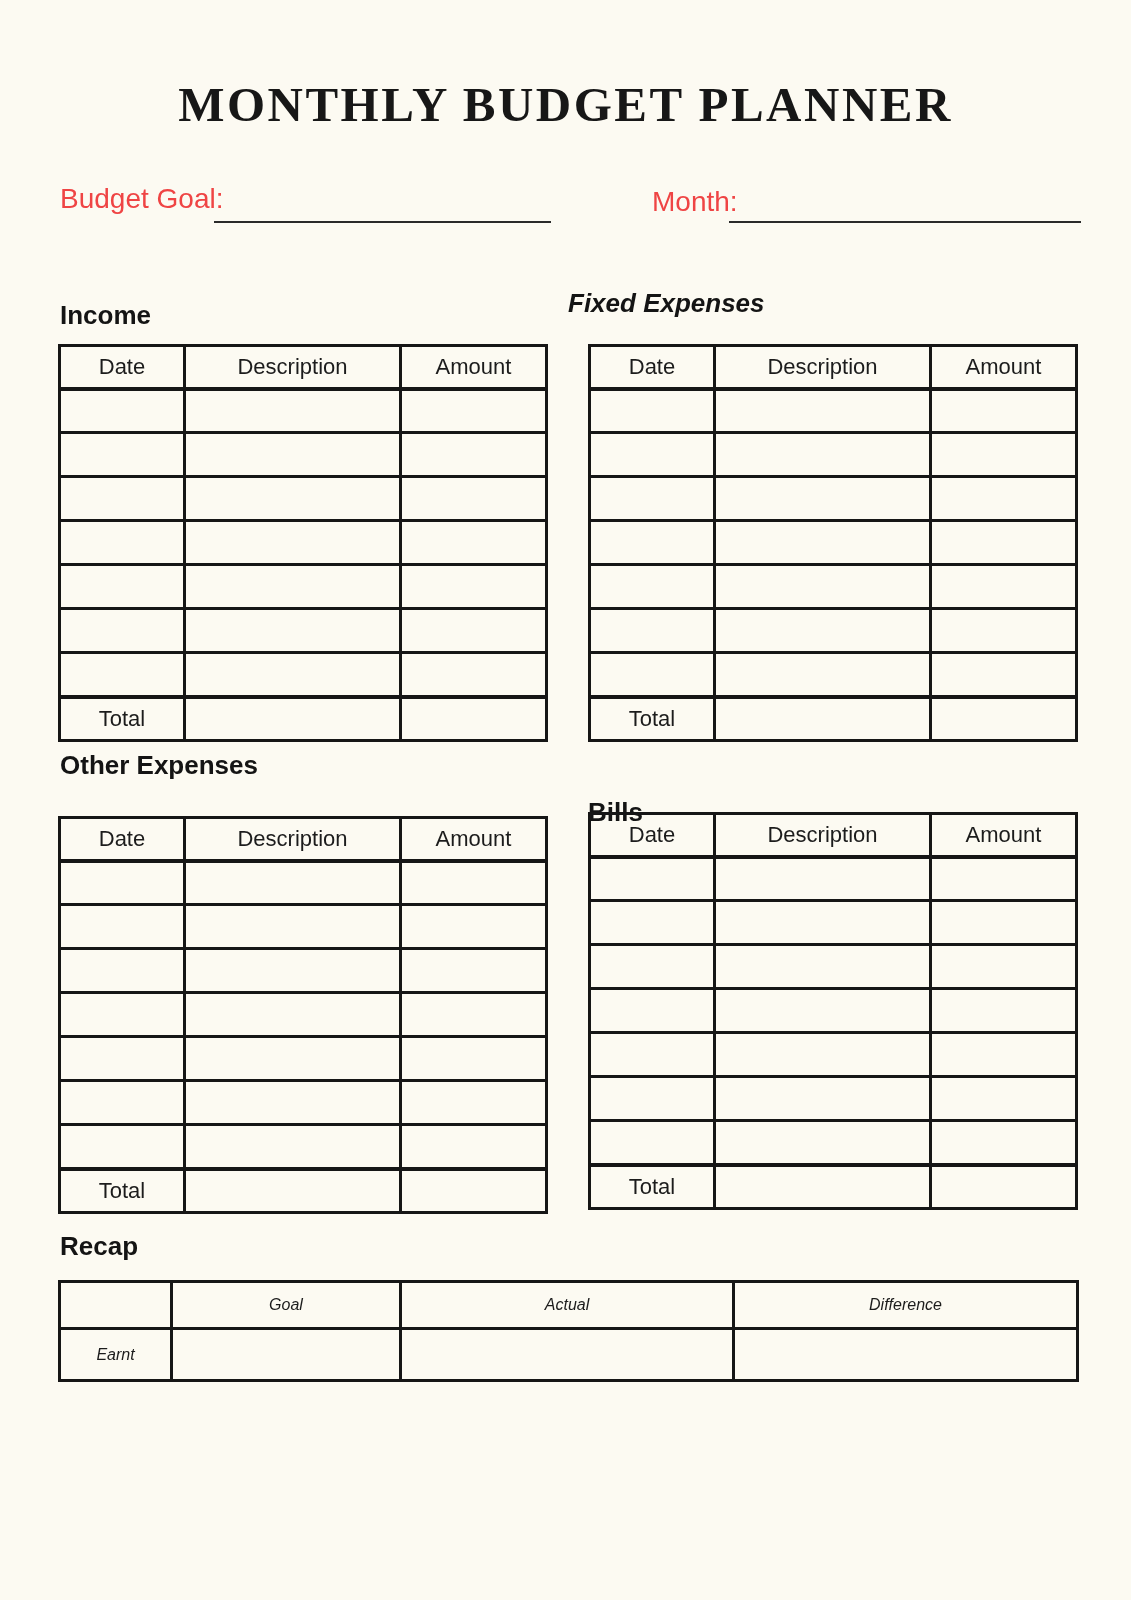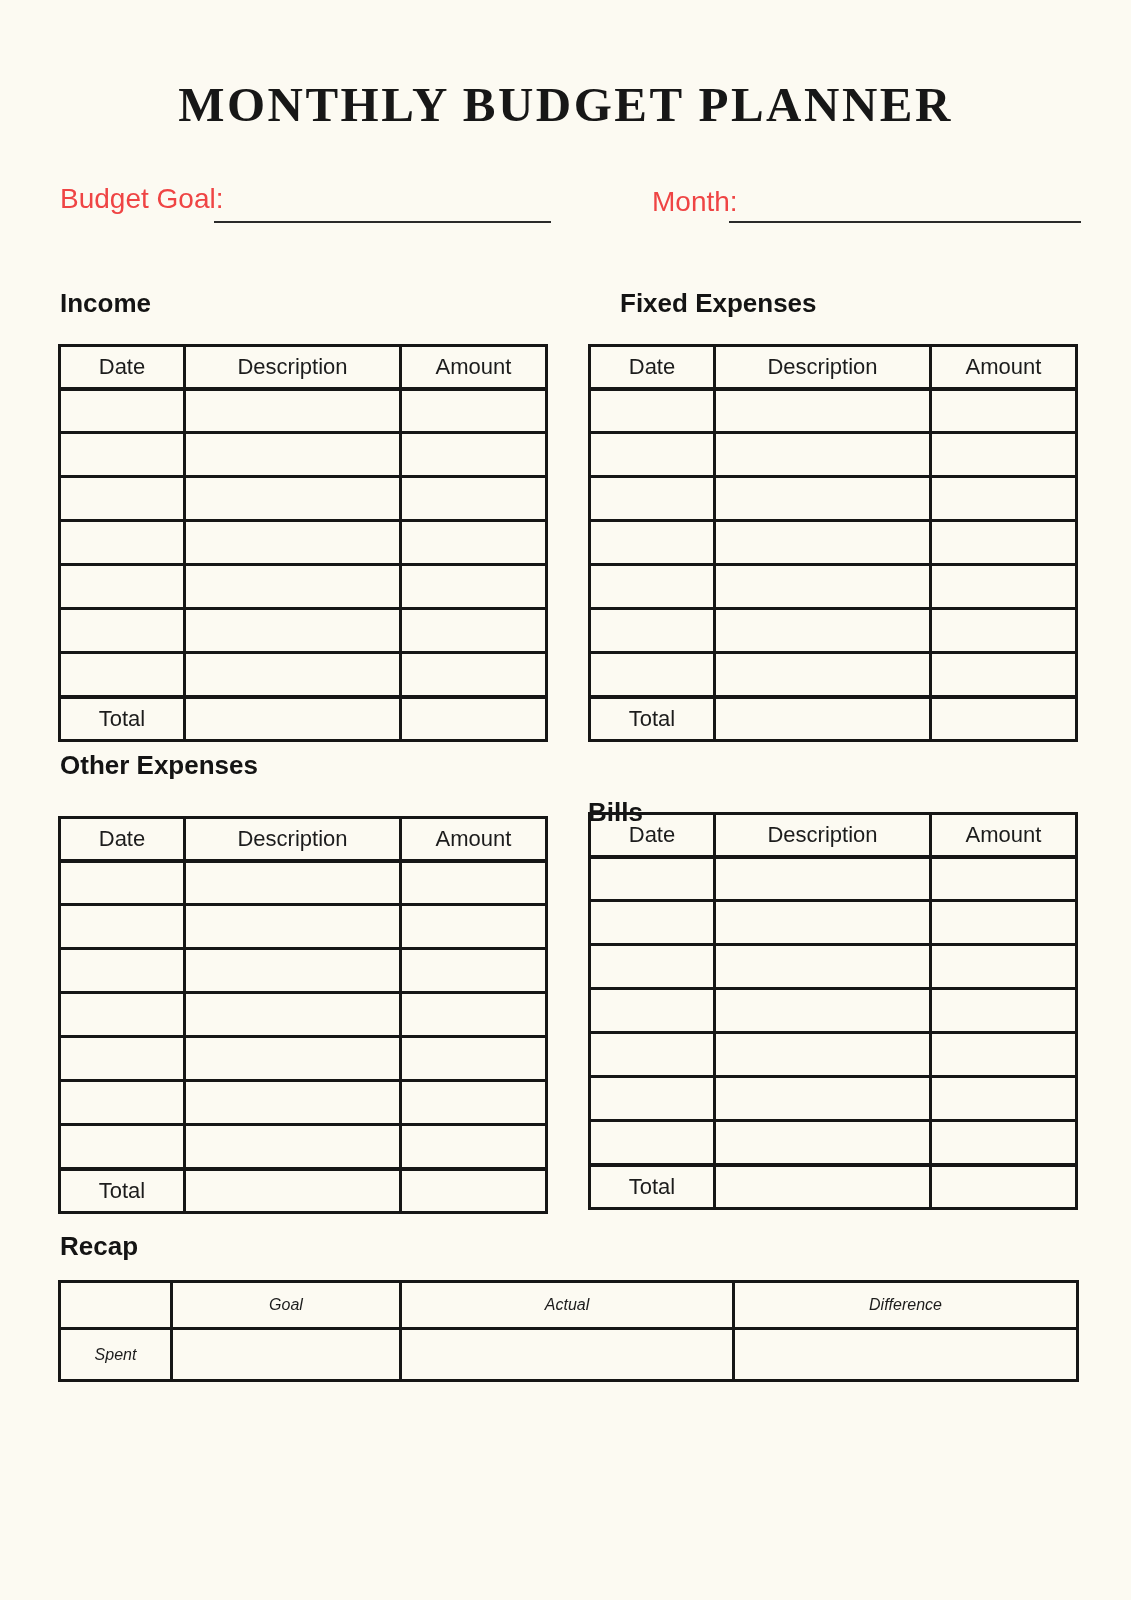--- a/index.html
+++ b/index.html
@@ -16,22 +16,22 @@
     font-size:49px;font-weight:700;letter-spacing:2.5px;color:#171717;
   }
   .field-label{position:absolute;font-size:28px;color:#ef4444;white-space:nowrap;}
   .goal-label{left:60px;top:183px;}
   .month-label{left:652px;top:186px;}
   .write-line{position:absolute;height:0;border-bottom:2px solid #2a2a2a;}
   .goal-line{left:214px;top:221px;width:337px;}
   .month-line{left:729px;top:221px;width:352px;}
 
   .sec{position:absolute;margin:0;font-size:26px;font-weight:700;color:#141414;white-space:nowrap;}
-  .income-h{left:60px;top:288px;}
-  .fixed-h{left:620px;top:288px;}
+  .income-h{left:60px;top:300px;}
+  .fixed-h{left:568px;top:288px;font-style:italic;}
   .other-h{left:60px;top:750px;}
   .bills-h{left:588px;top:750px;margin-top:47px;}
   .recap-h{left:60px;top:1231px;}
 
   table{position:absolute;border-collapse:collapse;table-layout:fixed;}
   table,th,td{border:3px solid #161616;}
   th,td{padding:0;text-align:center;vertical-align:middle;font-weight:400;font-size:22px;color:#1c1c1c;}
   .ledger thead tr{height:43px;}
   .ledger thead th{border-bottom-width:4px;}
   .ledger tbody tr{height:44px;}
@@ -310,21 +310,21 @@
     <thead>
       <tr>
         <th></th>
         <th>Goal</th>
         <th>Actual</th>
         <th>Difference</th>
       </tr>
     </thead>
     <tbody>
       <tr>
-        <td>Spent</td>
+        <td>Earnt</td>
         <td></td>
         <td></td>
         <td></td>
       </tr>
     </tbody>
   </table>
 
 </div>
 
 </body></html>

